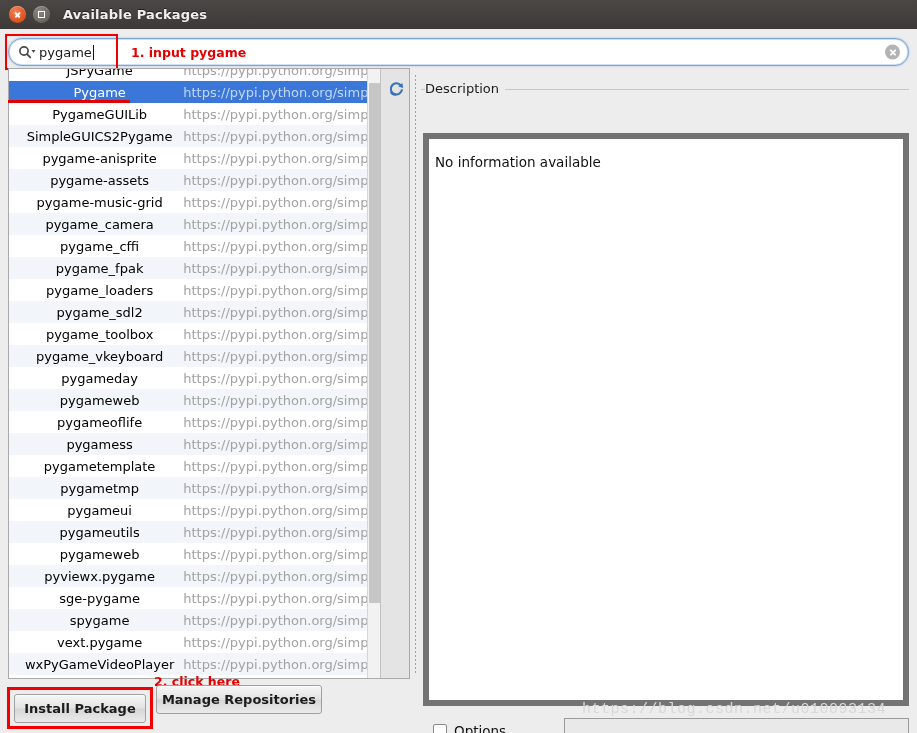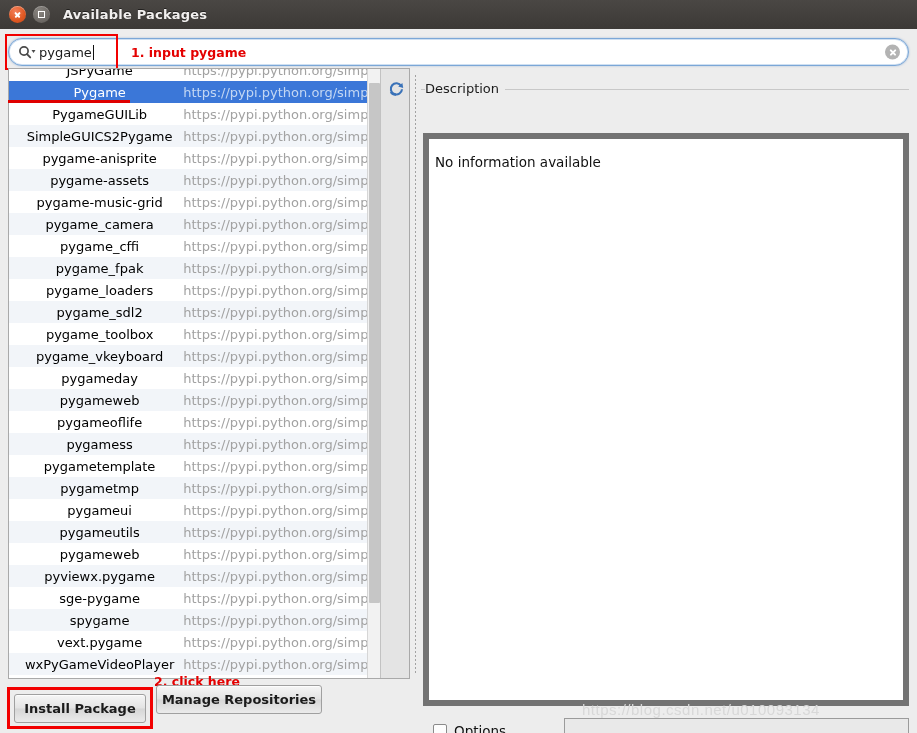--- a/index.html
+++ b/index.html
@@ -263,21 +263,21 @@
     font-family: "DejaVu Sans", "Liberation Sans", sans-serif;
     font-size: 13px; font-weight: bold; color: #1b1b1b;
     display: flex; align-items: center; justify-content: center;
     box-shadow: inset 0 1px 0 rgba(255,255,255,.8);
   }
   .btn-install { left: 14px; top: 694px; width: 132px; height: 29px; }
   .btn-manage  { left: 156px; top: 685px; width: 166px; height: 29px; }
 
   .watermark {
     position: absolute; left: 582px; top: 701px;
-    font-family: Liberation Sans, sans-serif;
+    font-family: Liberation Mono, monospace;
     font-size: 15px; color: #d8d8d8; letter-spacing: .5px;
     white-space: nowrap;
   }
 </style>
 </head>
 <body>
 
 <div id="app">
 
   <div class="titlebar">

